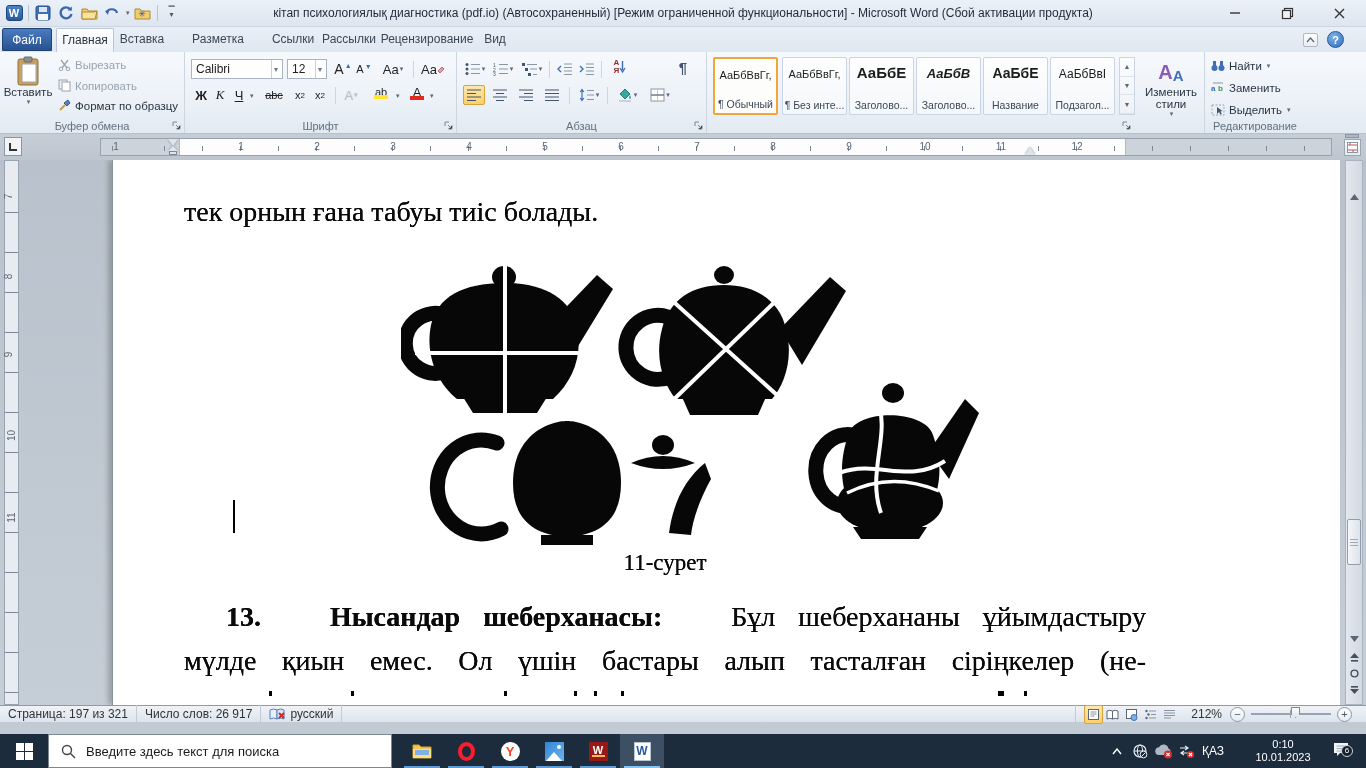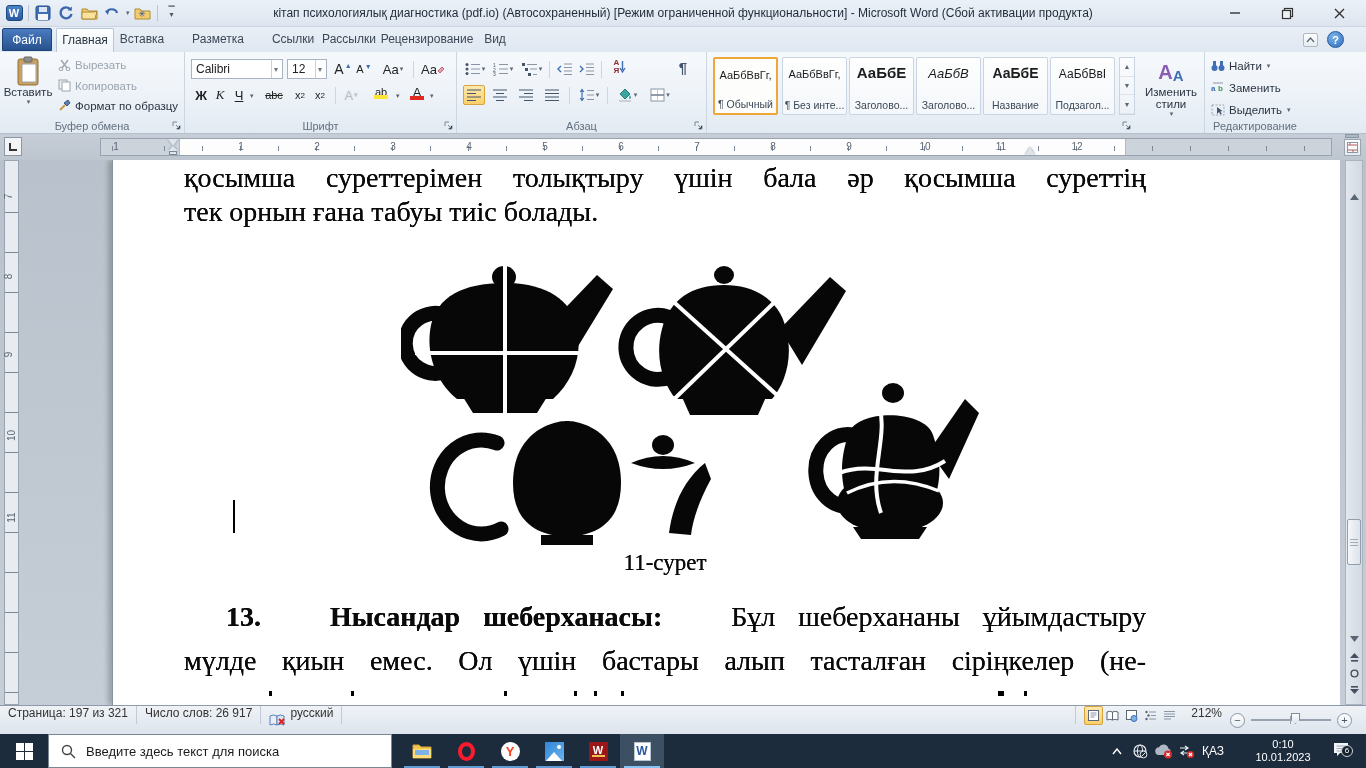--- a/index.html
+++ b/index.html
@@ -76,21 +76,21 @@
 .cursor{position:absolute;left:120px;top:340px;width:2px;height:33px;background:#000}
 .speck{position:absolute;width:3px;height:5px;background:#000;top:531px}
 
 
 .vsb{position:absolute;right:3px;top:0;width:18px;height:545px;background:linear-gradient(to right,#e3e8ee,#d2d9e1);border:1px solid #aab4c0}
 .sbtn{position:absolute;left:1px;width:14px;height:15px;display:flex;align-items:center;justify-content:center;font-size:8px;color:#5b6774}
 .sthumb{position:absolute;left:1px;top:358px;width:14px;height:46px;background:linear-gradient(to right,#f4f6f9,#dde3ea);border:1px solid #929eac;border-radius:2px;display:flex;align-items:center;justify-content:center}
 .sthumb .grip{width:8px;height:7px;background-image:repeating-linear-gradient(to bottom,#9fabb8 0 1px,transparent 1px 3px)}
 
 
-.statusbar{left:0;top:705px;width:1366px;height:29px;background:linear-gradient(#eff3f7,#dde4ed);border-top:1px solid #8e9aa9;display:flex;font-size:12px;color:#333}
+.statusbar{left:0;top:705px;width:1366px;height:17px;background:linear-gradient(#eff3f7,#dde4ed);border-top:1px solid #8e9aa9;display:flex;align-items:center;font-size:12px;color:#333}
 .ssep{width:1px;height:18px;background:#c2cbd5;margin:0 8px}
 .sitem{white-space:nowrap}
 .viewbtn{width:19px;height:19px;display:flex;align-items:center;justify-content:center;border:1px solid transparent;border-radius:2px}
 .viewbtn.on{background:linear-gradient(#fde8b0,#fbd06a);border-color:#d8a437}
 .zoomctl{display:flex;align-items:center;gap:6px}
 .zbtn{width:15px;height:15px;border-radius:50%;border:1px solid #8b97a5;background:linear-gradient(#fdfdfe,#e8edf2);display:flex;align-items:center;justify-content:center;font-size:11px;color:#4c5865;line-height:1}
 .ztrack{position:relative;width:80px;height:2px;background:#97a3b1}
 .ztick{position:absolute;left:39px;top:-3px;width:1px;height:8px;background:#97a3b1}
 .zthumb{position:absolute;left:40px;top:-6px;width:9px;height:11px;background:linear-gradient(#fdfdfe,#dfe5eb);border:1px solid #7e8b99;clip-path:polygon(0 0,100% 0,100% 60%,50% 100%,0 60%)}
 
@@ -428,21 +428,21 @@
       </div>
       <div class="stylecell" style="left:75px">
         <span class="sample" style="font-size:11px">АаБбВвГг,</span>
         <span class="slabel">¶ Без инте...</span>
       </div>
       <div class="stylecell" style="left:142px">
         <span class="sample" style="font-size:15px;font-weight:bold;top:6px">АаБбЕ</span>
         <span class="slabel">Заголово...</span>
       </div>
       <div class="stylecell" style="left:209px">
-        <span class="sample" style="font-size:13px;font-weight:normal;font-style:italic;top:8px">АаБбВ</span>
+        <span class="sample" style="font-size:13px;font-weight:bold;font-style:italic;top:8px">АаБбВ</span>
         <span class="slabel">Заголово...</span>
       </div>
       <div class="stylecell" style="left:276px">
         <span class="sample" style="font-size:14px;font-weight:bold;top:7px">АаБбЕ</span>
         <span class="slabel">Название</span>
       </div>
       <div class="stylecell" style="left:343px">
         <span class="sample" style="font-size:12px;top:9px">АаБбВвІ</span>
         <span class="slabel">Подзагол...</span>
       </div>
@@ -536,21 +536,20 @@
   <div class="abs docarea">
     <div class="vruler">
       <span class="vnum" style="top:30px">7</span>
       <span class="vnum" style="top:110px">8</span>
       <span class="vnum" style="top:188px">9</span>
       <span class="vnum" style="top:269px">10</span>
       <span class="vnum" style="top:351px">11</span>
     </div>
 
     <div class="page">
-      <div class="doctext just" style="left:71px;top:2px;width:962px;font-size:28px">қосымша суреттерімен толықтыру үшін бала әр қосымша суреттің</div>
       <div class="doctext" style="left:71px;top:36px;width:962px;font-size:28px">тек орнын ғана табуы тиіс болады.</div>
 
       <svg class="abs" style="left:288px;top:103px" width="580" height="285" viewBox="0 0 580 285">
         <g fill="#070707">
           <ellipse cx="103" cy="14" rx="12" ry="11"></ellipse>
           <path d="M30,62 C36,34 62,20 103,20 C144,20 170,36 176,64 C182,92 172,118 152,136 L56,136 C36,120 24,92 30,62 Z"></path>
           <path d="M62,134 L146,134 L136,150 L72,150 Z"></path>
           <path d="M146,64 L196,12 L212,26 L168,98 Z"></path>
           <path d="M44,52 A30,30 0 1 0 46,108" fill="none" stroke="#070707" stroke-width="15" stroke-linecap="round"></path>
           <path d="M104,3 V152" stroke="#fff" stroke-width="4" fill="none"></path>

